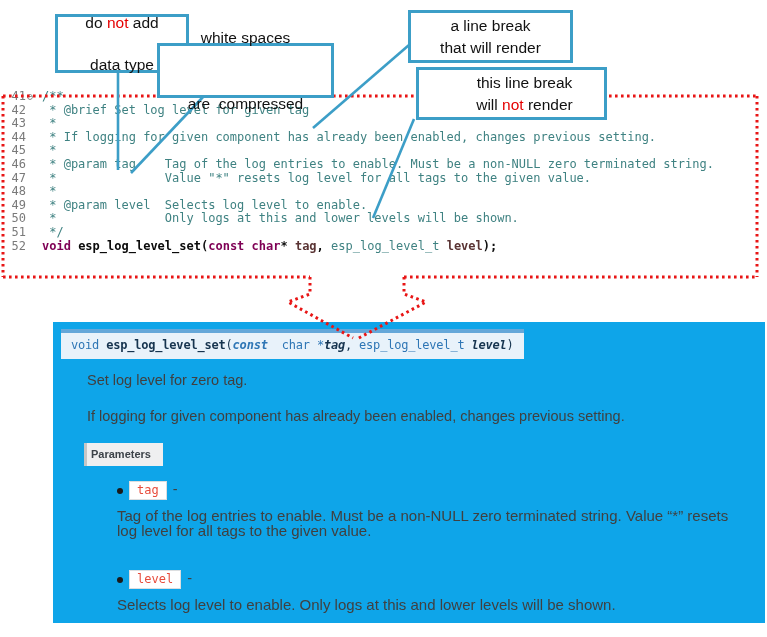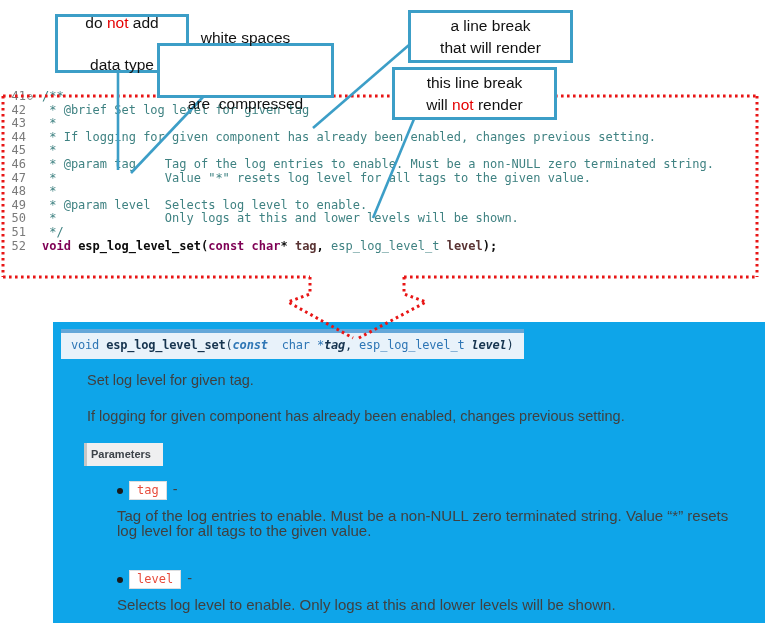--- a/index.html
+++ b/index.html
@@ -67,21 +67,21 @@
 </style>
 </head>
 <body>
 
 <div id="canvas">
 
   <div id="code"><div class="code-row"><span class="lnum">41</span><span class="fold">⊖</span><span class="ctext"><span class="c-comment">/**</span></span></div><div class="code-row"><span class="lnum">42</span><span class="fold"></span><span class="ctext"><span class="c-comment"> * @brief Set log level for given tag</span></span></div><div class="code-row"><span class="lnum">43</span><span class="fold"></span><span class="ctext"><span class="c-comment"> *</span></span></div><div class="code-row"><span class="lnum">44</span><span class="fold"></span><span class="ctext"><span class="c-comment"> * If logging for given component has already been enabled, changes previous setting.</span></span></div><div class="code-row"><span class="lnum">45</span><span class="fold"></span><span class="ctext"><span class="c-comment"> *</span></span></div><div class="code-row"><span class="lnum">46</span><span class="fold"></span><span class="ctext"><span class="c-comment"> * @param tag    Tag of the log entries to enable. Must be a non-NULL zero terminated string.</span></span></div><div class="code-row"><span class="lnum">47</span><span class="fold"></span><span class="ctext"><span class="c-comment"> *               Value "*" resets log level for all tags to the given value.</span></span></div><div class="code-row"><span class="lnum">48</span><span class="fold"></span><span class="ctext"><span class="c-comment"> *</span></span></div><div class="code-row"><span class="lnum">49</span><span class="fold"></span><span class="ctext"><span class="c-comment"> * @param level  Selects log level to enable.</span></span></div><div class="code-row"><span class="lnum">50</span><span class="fold"></span><span class="ctext"><span class="c-comment"> *               Only logs at this and lower levels will be shown.</span></span></div><div class="code-row"><span class="lnum">51</span><span class="fold"></span><span class="ctext"><span class="c-comment"> */</span></span></div><div class="code-row"><span class="lnum">52</span><span class="fold"></span><span class="ctext"><span class="c-kw">void</span><span class="c-plain"> </span><span class="c-fname">esp_log_level_set</span><span class="c-plain">(</span><span class="c-kw">const</span><span class="c-plain"> </span><span class="c-kw">char</span><span class="c-plain">* </span><span class="c-param">tag</span><span class="c-plain">, </span><span class="c-type">esp_log_level_t</span><span class="c-plain"> </span><span class="c-param">level</span><span class="c-plain">);</span></span></div></div>
 
   <div id="docs">
     <div id="sigbar"><span class="s-kw">void </span><span class="s-name">esp_log_level_set</span><span class="s-plain">(</span><span class="s-kwi">const</span><span class="s-plain">  </span><span class="s-kw">char </span><span class="s-kw">*</span><span class="s-arg">tag</span><span class="s-plain">, </span><span class="s-kw">esp_log_level_t </span><span class="s-arg">level</span><span class="s-plain">)</span></div>
-    <div id="p-brief" class="doc-p">Set log level for given tag.</div>
+    <div id="p-brief" class="doc-p">Set log level for zero tag.</div>
     <div id="p-desc" class="doc-p">If logging for given component has already been enabled, changes previous setting.</div>
     <div id="params-box">Parameters</div>
     <div id="params-list">
         <div class="param-li" id="param-li-0">
           <span class="dot"></span>
           <div class="param-head"><span class="param-chip">tag</span><span class="param-dash">-</span></div>
           <div class="param-desc">Tag of the log entries to enable. Must be a non-NULL zero terminated string. Value “*” resets log level for all tags to the given value.</div>
         </div>
         <div class="param-li" id="param-li-1">
           <span class="dot"></span>
@@ -107,15 +107,15 @@
       <line class="teal-line" x1="118" y1="73" x2="118" y2="170"></line>
       <line class="teal-line" x1="203" y1="97" x2="131" y2="173"></line>
       <line class="teal-line" x1="409" y1="45" x2="313" y2="128"></line>
       <line class="teal-line" x1="414" y1="119" x2="373" y2="218"></line>
     </g>
   </svg>
 
   <div class="callout" style="left:55px;top:14px;width:128px;height:53px;gap:20px;"><div><span>do </span><span class="red">not</span><span> add</span></div><div><span>data type</span></div></div>
   <div class="callout" style="left:157px;top:43px;width:171px;height:49px;gap:44px;"><div><span>white spaces</span></div><div><span>are  compressed</span></div></div>
   <div class="callout" style="left:408px;top:10px;width:159px;height:47px;"><div><span>a line break</span></div><div><span>that will render</span></div></div>
-  <div class="callout" style="left:392px;top:67px;width:159px;height:47px;"><div><span>this line break</span></div><div><span>will </span><span class="red">not</span><span> render</span></div></div>
+  <div class="callout" style="left:416px;top:67px;width:159px;height:47px;padding-left:26px;"><div><span>this line break</span></div><div><span>will </span><span class="red">not</span><span> render</span></div></div>
 
 </div>
 
 </body></html>

